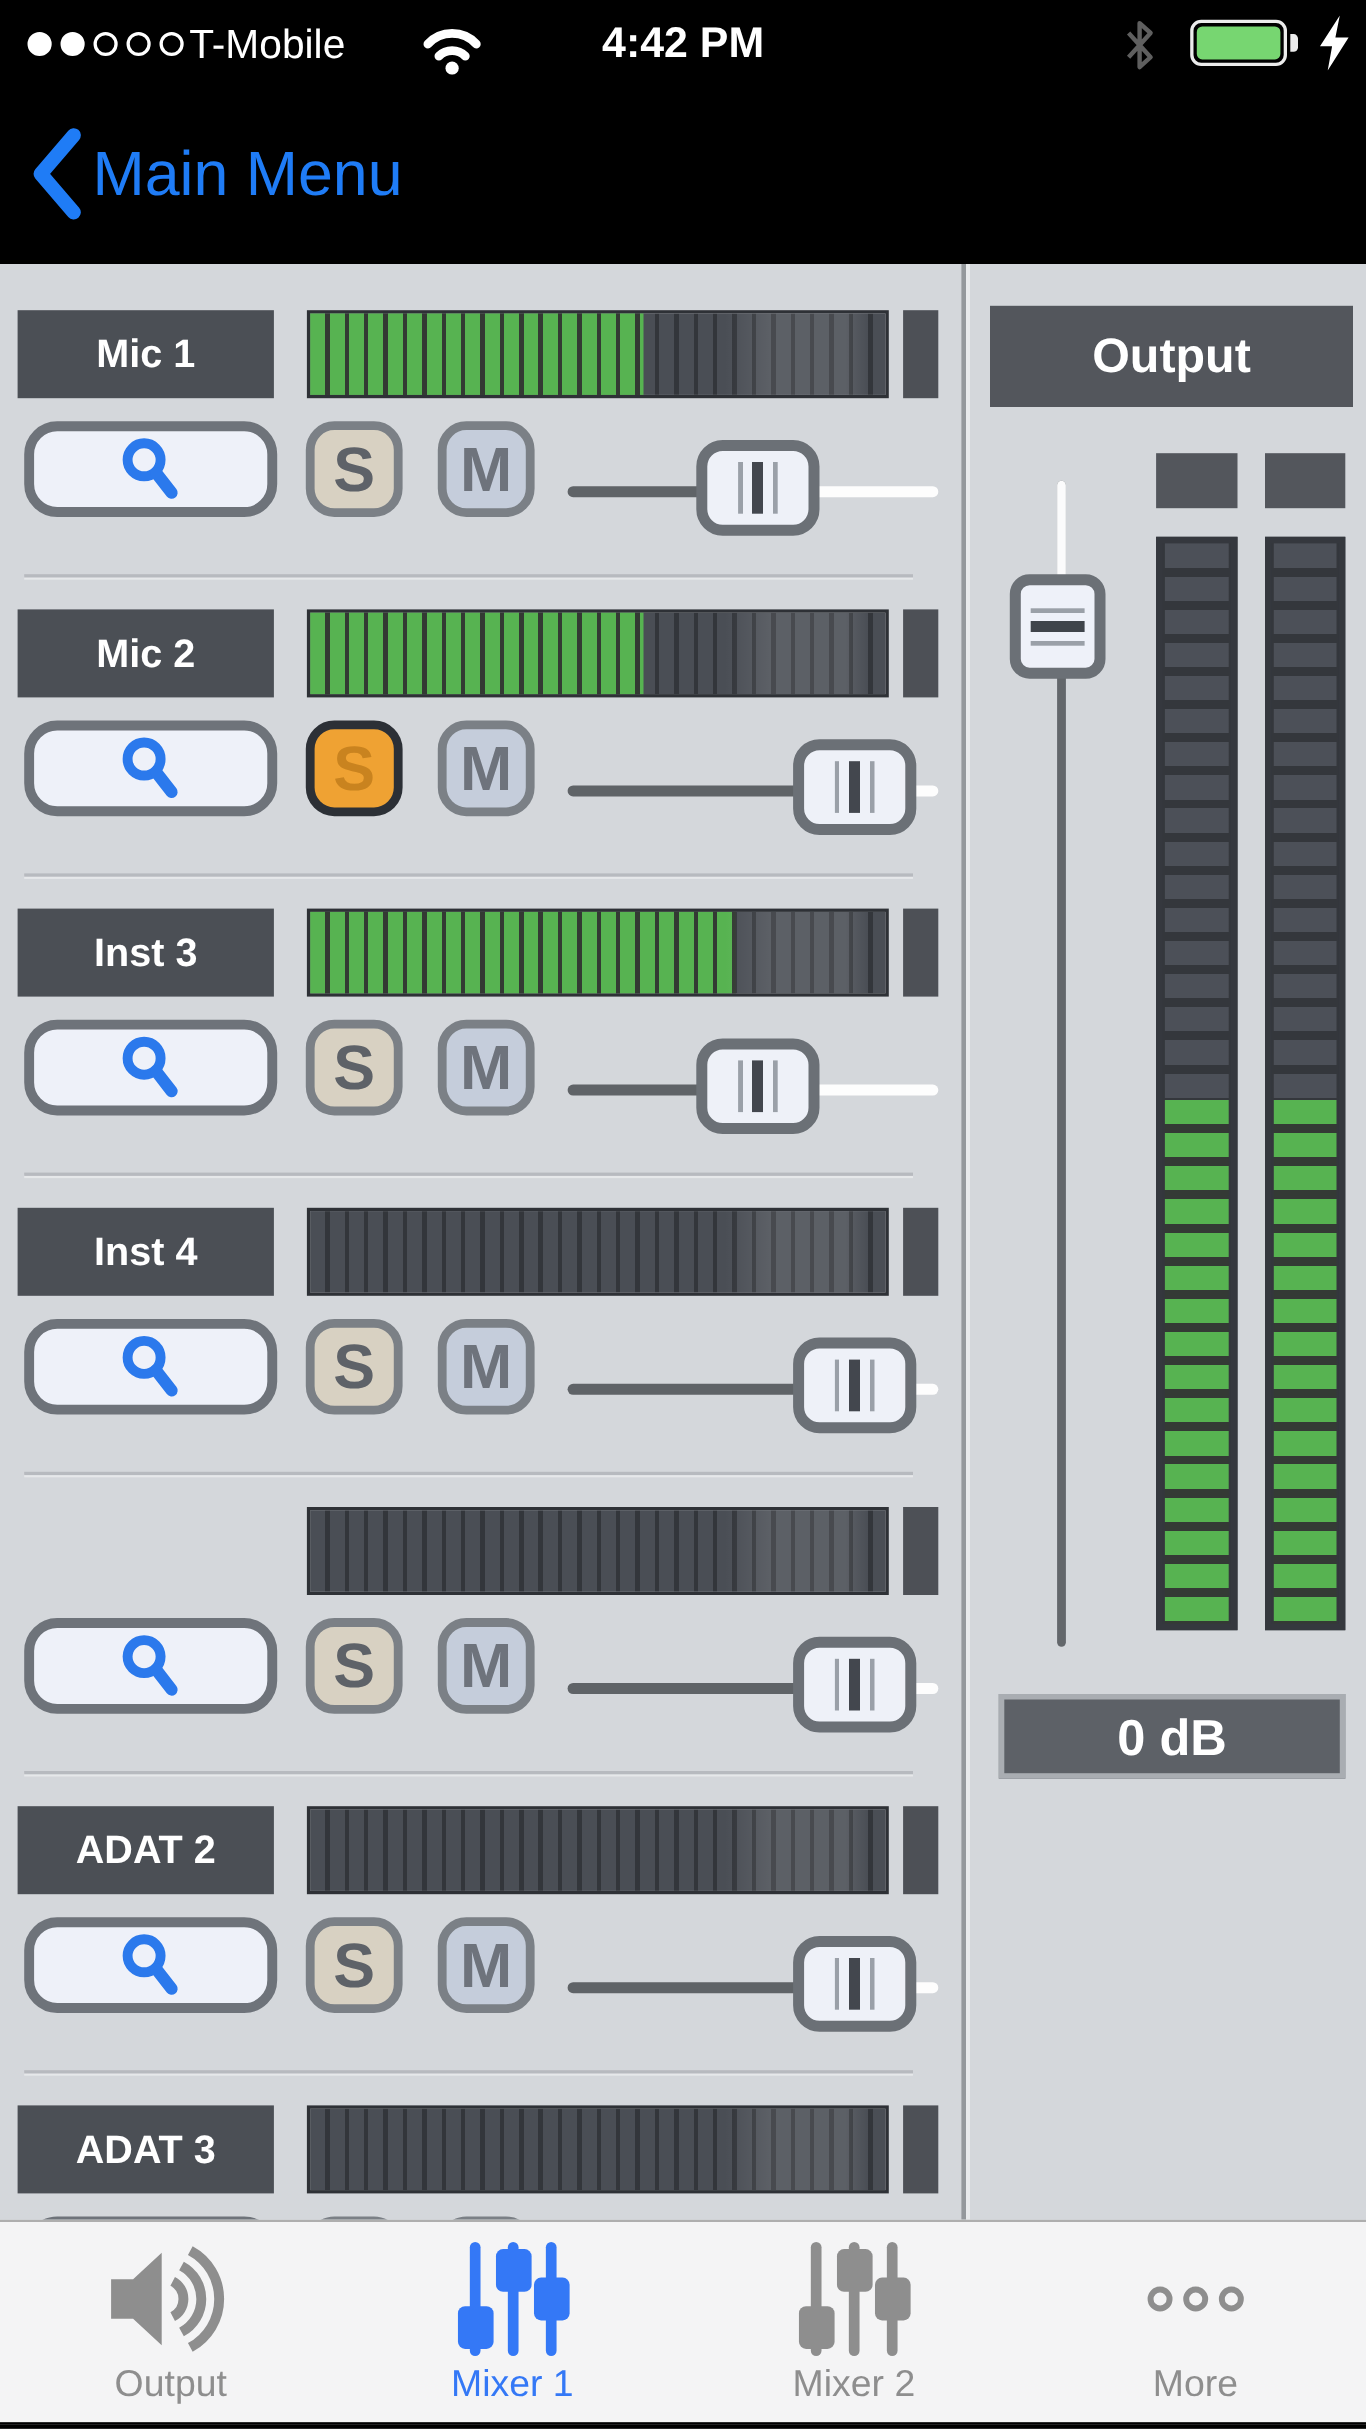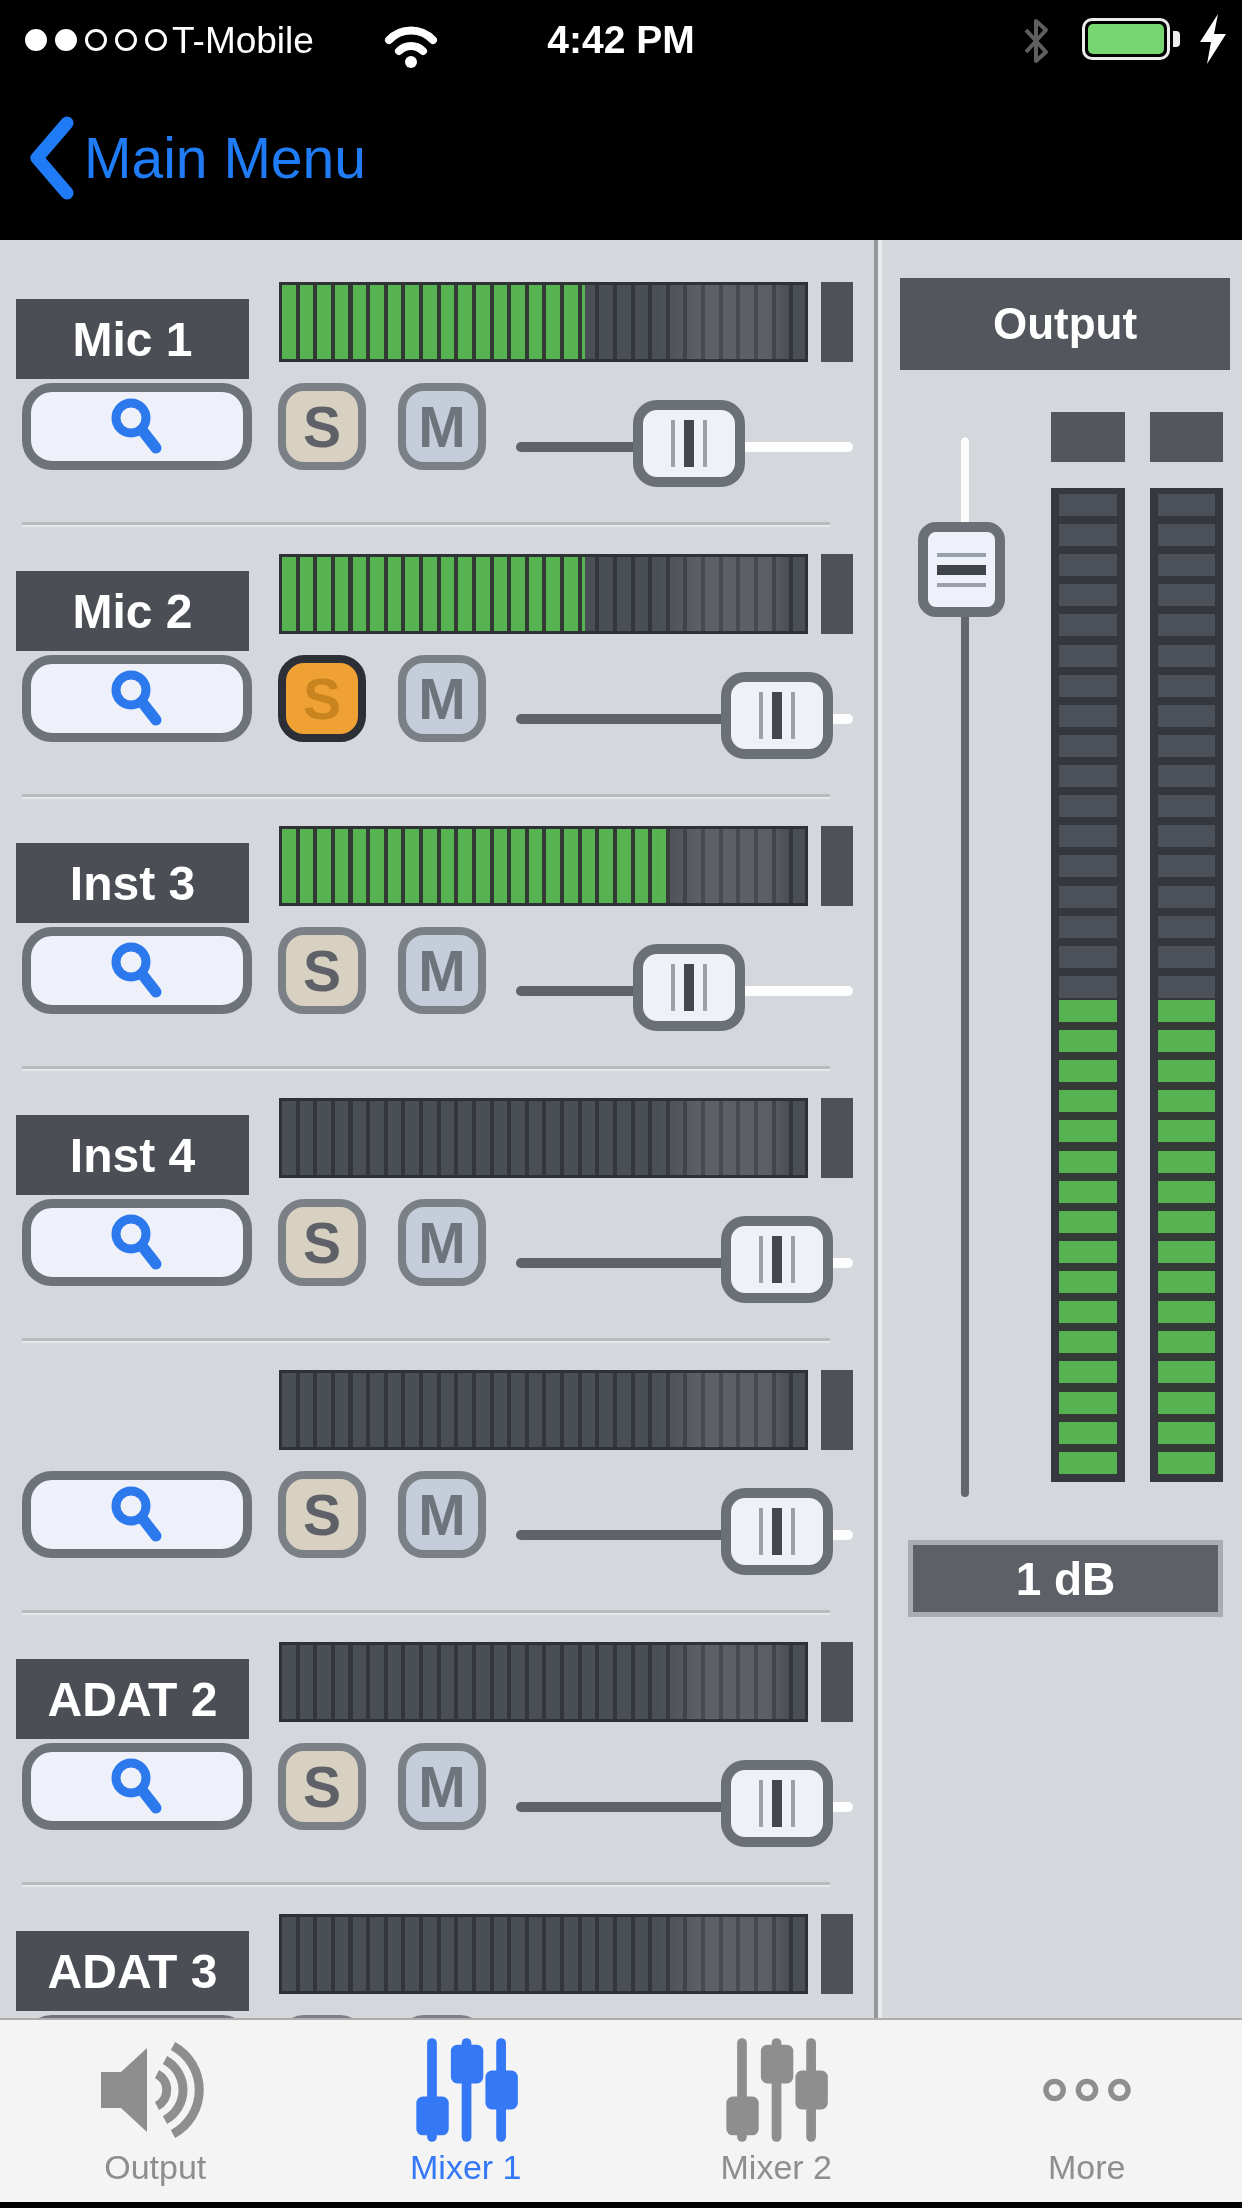--- a/index.html
+++ b/index.html
@@ -26,21 +26,21 @@
   
   .content{position:absolute;left:0;top:240px;width:1242px;height:1778px;overflow:hidden;}
   .left-pane{position:absolute;left:0;top:0;width:874px;height:100%;overflow:hidden;}
   .divider{position:absolute;left:874px;top:0;width:12px;height:100%;
            background:linear-gradient(90deg,#94989c 0 4px,#e8eaec 4px 8px,#d4d7db 8px);}
   .right-pane{position:absolute;left:886px;top:0;width:356px;height:100%;}
 
   
   .ch-row{position:absolute;left:0;width:874px;height:272px;}
   .ch-label{position:absolute;left:16px;top:0;width:233px;height:80px;background:#4b4f55;color:#fff;
-            font-weight:bold;font-size:48px;display:flex;align-items:center;justify-content:center;margin-top:17px;}
+            font-weight:bold;font-size:36px;display:flex;align-items:center;justify-content:center;}
   .ch-meter{position:absolute;left:279px;top:0;width:529px;height:80px;box-sizing:border-box;
             border:3px solid #2e3136;background:repeating-linear-gradient(90deg,#4a4e55 0 13.6px,#33363b 13.6px 17.63px);}
   .ch-meter-fill{position:absolute;left:0;top:0;bottom:0;
             background:repeating-linear-gradient(90deg,#57b351 0 13.6px,#333a33 13.6px 17.63px);}
   .ch-meter-sheen{position:absolute;inset:0;pointer-events:none;
             background:linear-gradient(90deg,rgba(255,255,255,0) 72%,rgba(255,255,255,0.10) 80%,rgba(255,255,255,0.10) 93%,rgba(255,255,255,0) 97%);}
   .ch-clip{position:absolute;left:821px;top:0;width:32px;height:80px;background:#4d5056;}
   .ch-search{position:absolute;left:22px;top:101px;width:230px;height:87px;border-radius:30px;background:#eef1f9;
              border:9px solid #6e737a;box-sizing:border-box;display:flex;align-items:center;justify-content:center;cursor:pointer;}
   .sm-btn{position:absolute;top:101px;width:88px;height:87px;border-radius:26px;box-sizing:border-box;
@@ -312,21 +312,21 @@
       <div class="out-clip" style="left:165px;width:74px;"></div>
       <div class="out-clip" style="left:264px;width:73px;"></div>
       <div class="out-meter" style="left:165px;width:74px;">
         <div class="out-dark" style="height: 51.5152%;"></div>
         <div class="out-lit" style="height: 48.4848%;"></div>
       </div>
       <div class="out-meter" style="left:264px;width:73px;">
         <div class="out-dark" style="height: 51.5152%;"></div>
         <div class="out-lit" style="height: 48.4848%;"></div>
       </div>
-      <div class="gain-box">1 dB</div>
+      <div class="gain-box">0 dB</div>
     </div>
   </div>
 
   <div class="tabbar">
       <div class="tab">
     <div class="tab-icon">
           <svg width="116" height="112" viewBox="0 0 116 112" fill="currentColor">
     <path d="M4 38 h20 l26 -24 v84 l-26 -24 h-20 Z"></path>
     <path d="M60 40 a18 18 0 0 1 0 32" fill="none" stroke="currentColor" stroke-width="9"></path>
     <path d="M68 26 a34 34 0 0 1 0 60" fill="none" stroke="currentColor" stroke-width="9"></path>

